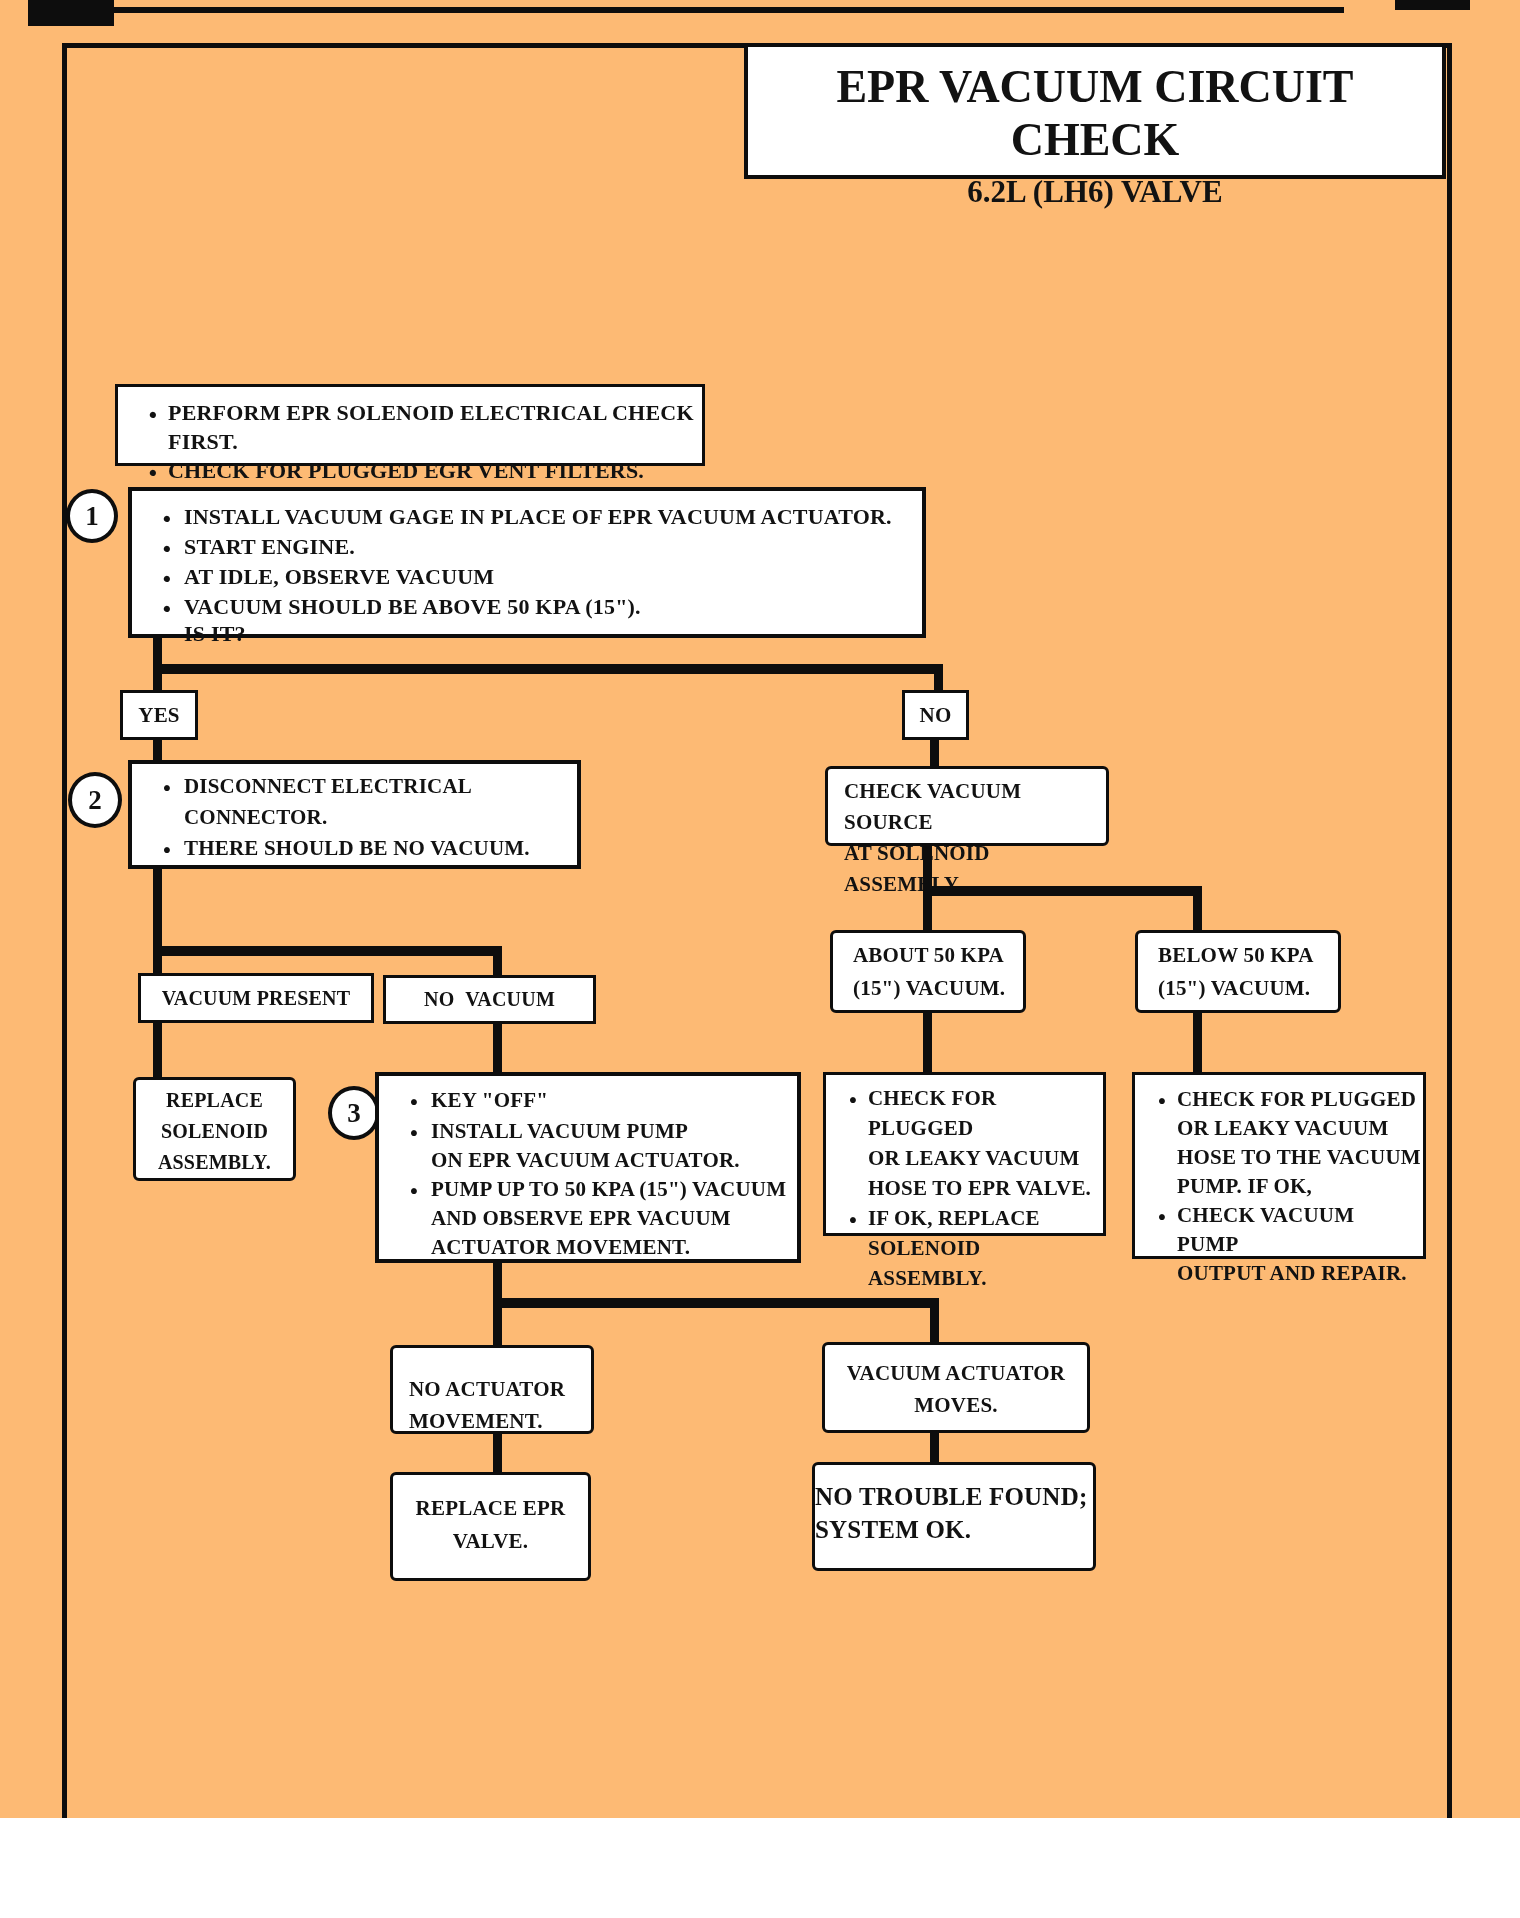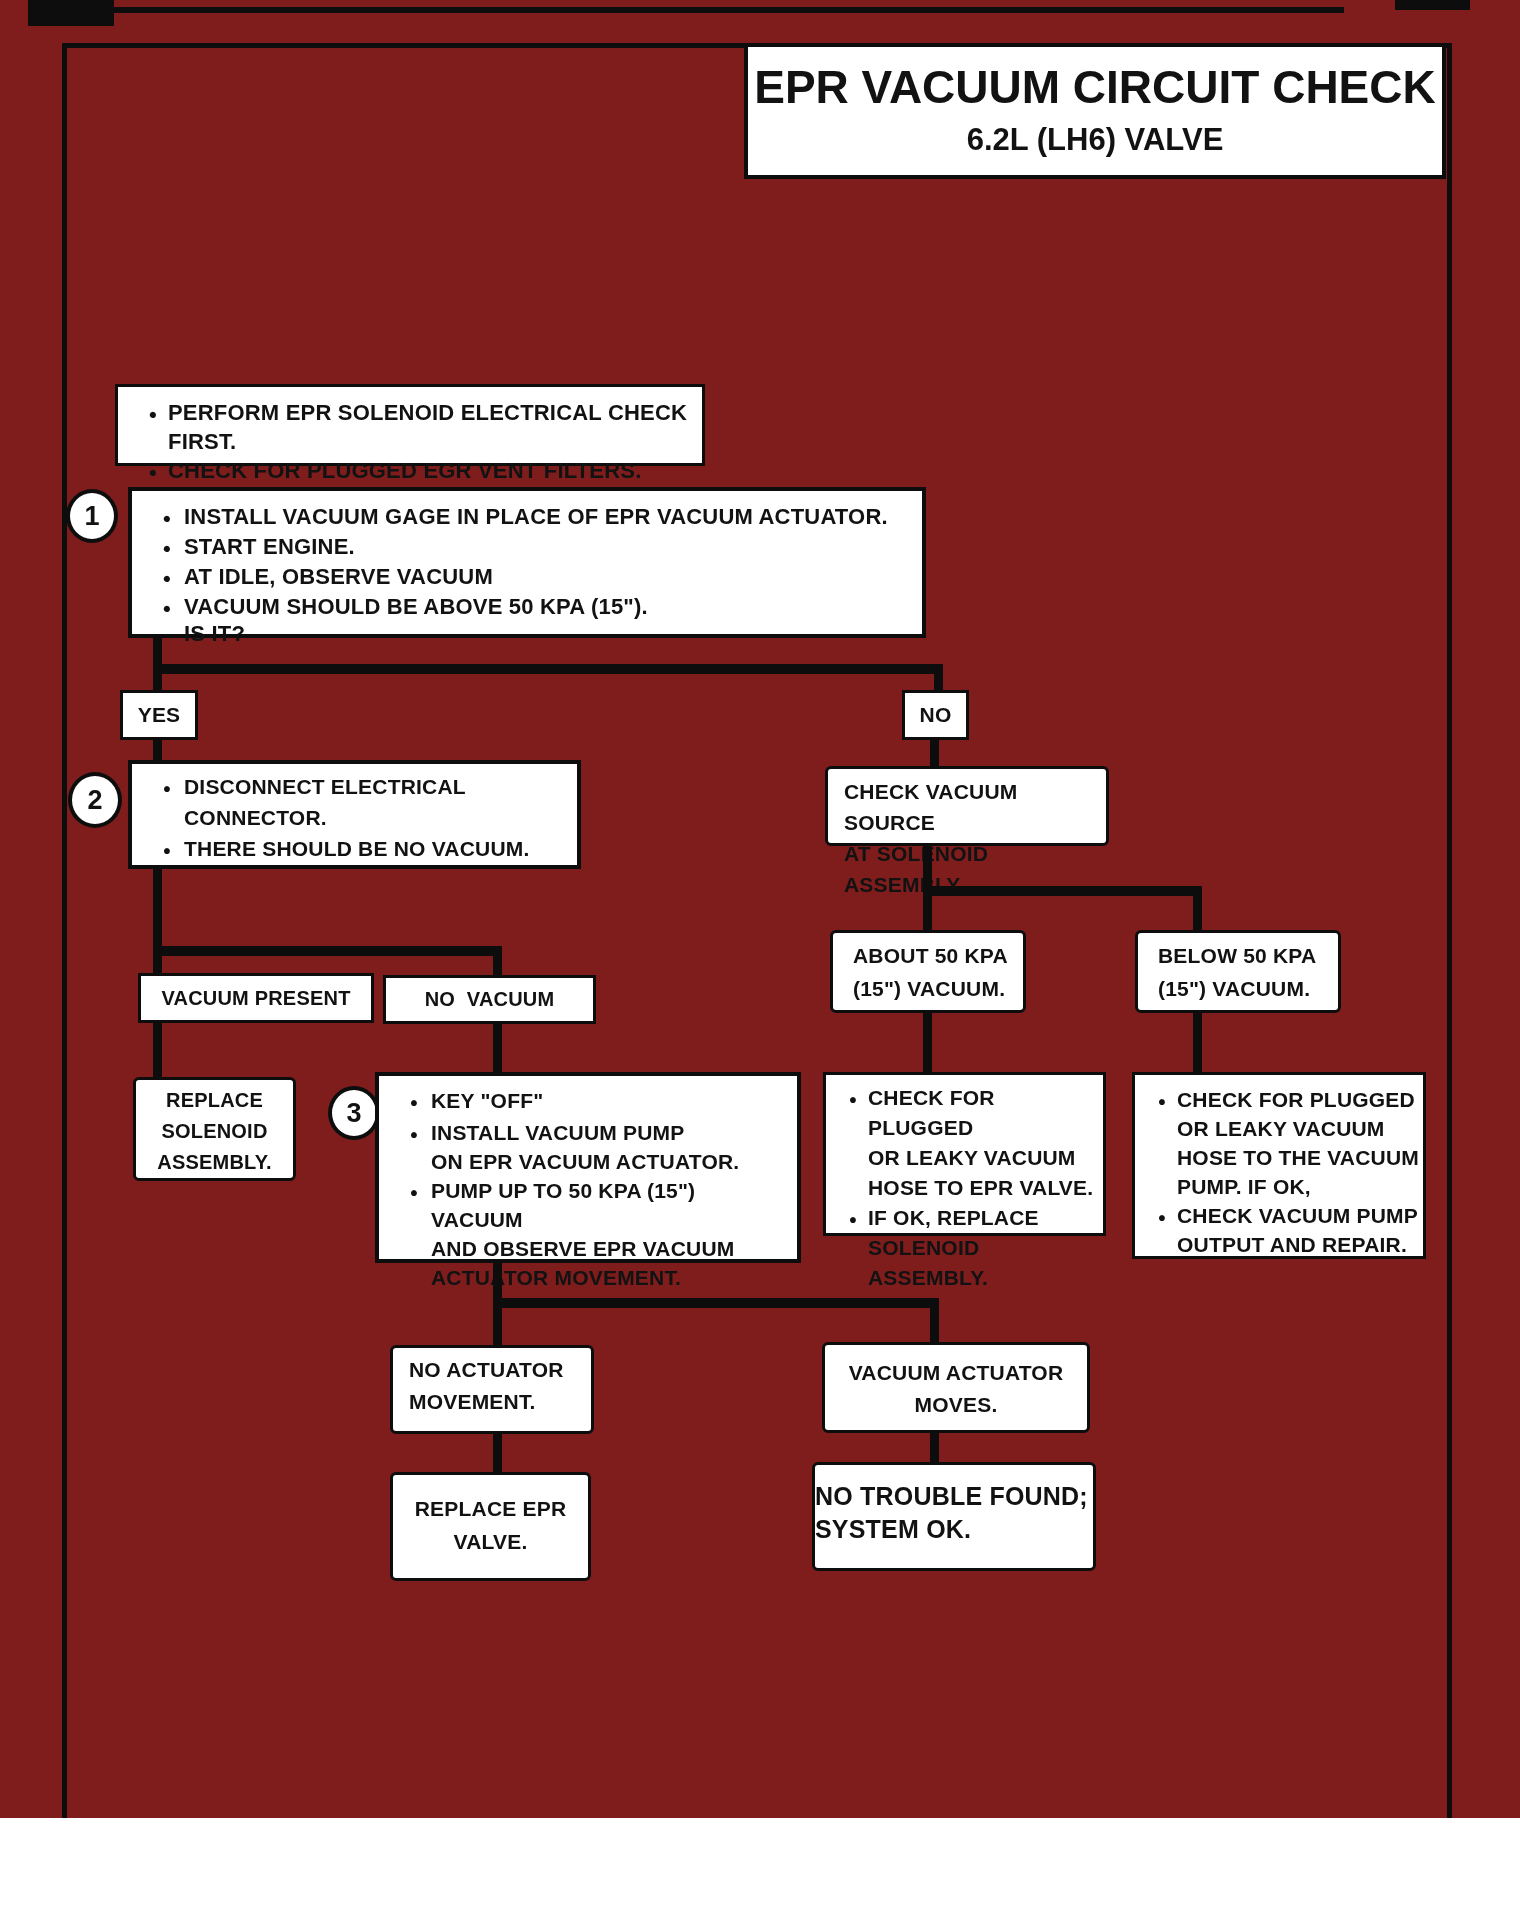--- a/index.html
+++ b/index.html
@@ -1,18 +1,18 @@
 <!DOCTYPE html>
 <html><head>
 <meta charset="utf-8">
 <style>
   html,body { margin:0; padding:0; background:#fff; }
   .page {
-    position:relative; width:1520px; height:1818px; background:#7f1d1d;
-    font-family:Liberation Sans, sans-serif; font-weight:700; color:#121212;
+    position:relative; width:1520px; height:1818px; background:#fdba74;
+    font-family:Liberation Serif, serif; font-weight:700; color:#121212;
     overflow:hidden;
   }
   .artifact { position:absolute; background:#0d0d0d; }
   .page-border {
     position:absolute; left:62px; top:43px; width:1380px; height:1830px;
     border:5px solid #0d0d0d; border-bottom-width:9px;
   }
   .title-box {
     position:absolute; left:744px; top:43px; width:702px; height:136px;
     border:4px solid #0d0d0d; background:#fff; text-align:center; box-sizing:border-box;
@@ -48,21 +48,21 @@
   #box-f { left:825px; top:766px; width:284px; height:80px; font-size:21px; line-height:31px; padding:7px 0 0 16px; }
   #box-g { left:130px; top:973px; width:236px; height:50px; font-size:20px; display:flex; align-items:center; justify-content:center;margin-left:8px; }
   #box-h { left:383px; top:975px; width:213px; height:49px; font-size:20px; display:flex; align-items:center; justify-content:center; word-spacing:6px; }
   #box-i { left:830px;  top:930px; width:196px; height:83px; font-size:21px; line-height:33px; padding:6px 0 0 20px; }
   #box-j { left:1135px; top:930px; width:206px; height:83px; font-size:21px; line-height:33px; padding:6px 0 0 20px; }
   #box-k { left:133px; top:1077px; width:163px; height:104px; font-size:20px; line-height:31px; text-align:center; padding-top:5px; }
   #circle-3 { left:328px; top:1086px; width:44px; height:46px; }
   #box-l { left:375px; top:1072px; width:426px; height:191px; font-size:21px; line-height:29px; padding:10px 4px 0 18px; border-width:4px; }
   #box-m { left:823px;  top:1072px; width:283px; height:164px; font-size:21px; line-height:30px; padding:8px 2px 0 12px; }
   #box-n { left:1132px; top:1072px; width:294px; height:187px; font-size:21px; line-height:29px; padding:10px 2px 0 12px; }
-  #box-o { left:390px; top:1345px; width:204px; height:89px; font-size:21px; line-height:32px; padding:6px 0 0 16px; }
+  #box-o { left:390px; top:1345px; width:204px; height:89px; font-size:21px; line-height:32px; padding:25px 0 0 16px; }
   #box-p { left:822px; top:1342px; width:268px; height:91px; font-size:21px; line-height:32px; text-align:center; padding-top:12px; }
   #box-q { left:390px; top:1472px; width:201px; height:109px; font-size:21px; line-height:33px; text-align:center; padding-top:17px; }
   #box-r { left:812px; top:1462px; width:284px; height:109px; font-size:25px; line-height:33px; text-align:left; padding-top:15px; }
 
   
   #c-b-down   { left:153px; top:637px;  width:9px;   height:53px; }
   #c-split1   { left:153px; top:664px;  width:790px; height:10px; }
   #c-no-drop  { left:934px; top:664px;  width:9px;   height:27px; }
   #c-yes-e    { left:153px; top:739px;  width:9px;   height:22px; }
   #c-e-down   { left:153px; top:867px;  width:9px;   height:107px; }

